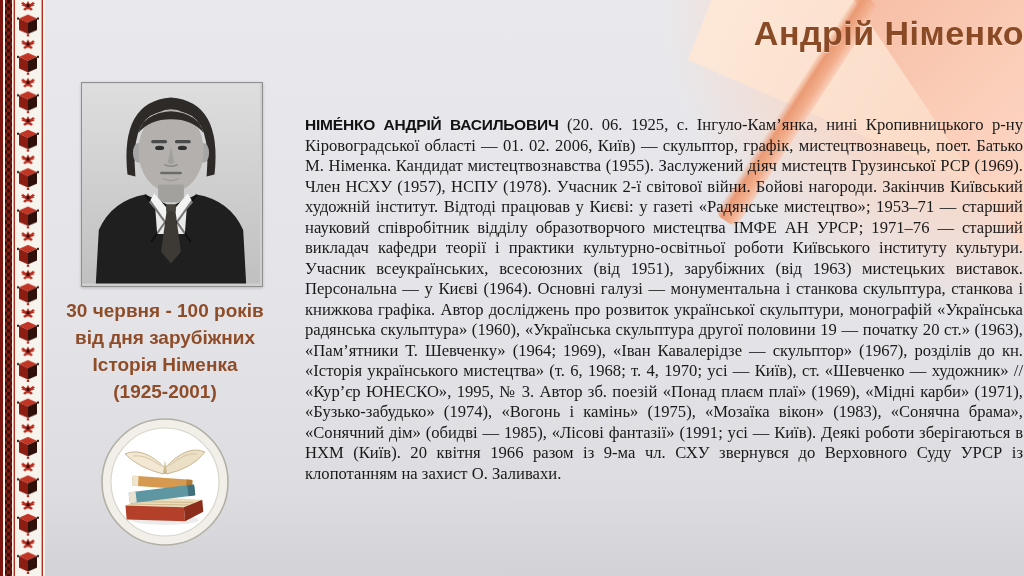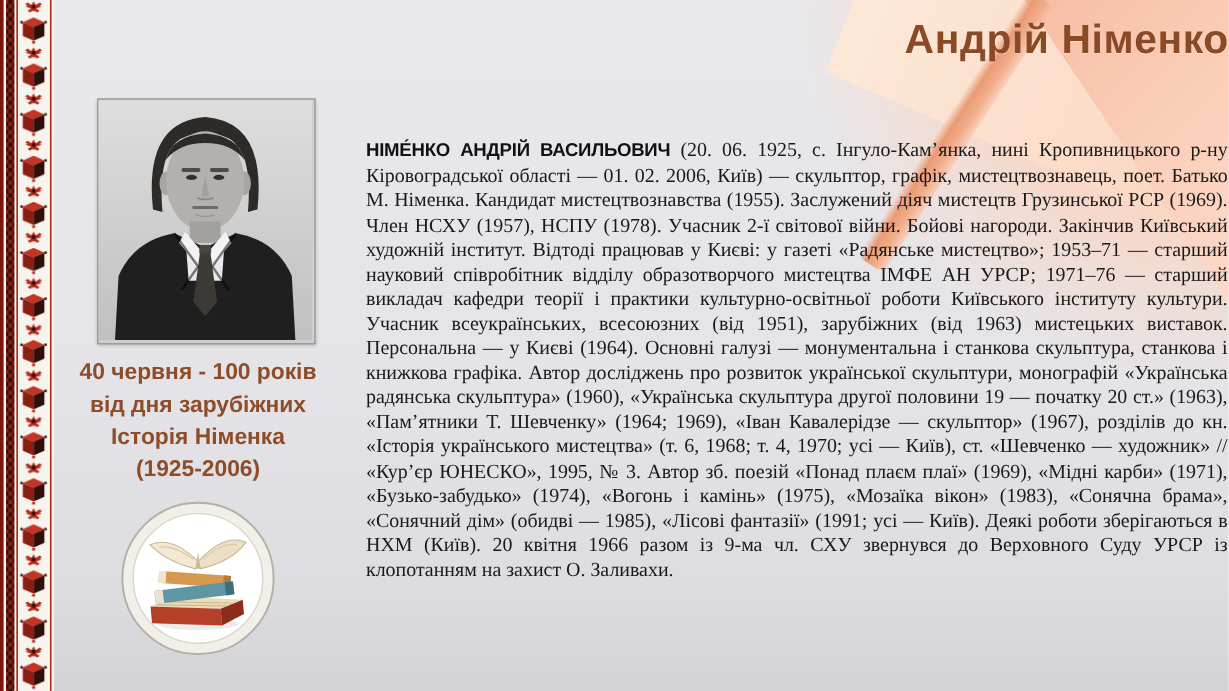--- a/index.html
+++ b/index.html
@@ -132,24 +132,24 @@
 
       <rect x="85" y="122" width="10" height="8" rx="2" fill="#4a463f"></rect>
       <polygon points="85.5,129 94.5,129 100,170 90,182 80,170" fill="#3d3a36"></polygon>
 
       <path d="M64,112 L84,140 L70,160" stroke="#000000" stroke-width="2" fill="none" opacity="0.5"></path>
       <path d="M116,112 L96,140 L110,160" stroke="#000000" stroke-width="2" fill="none" opacity="0.5"></path>
     </svg>
   </div>
 
   <div class="caption">
-    <div>40 червня - 100 років</div>
+    <div>30 червня - 100 років</div>
     <div>від дня зарубіжних</div>
     <div>Історія Німенка</div>
-    <div>(1925-2006)</div>
+    <div>(1925-2001)</div>
   </div>
 
   <div class="badge">
     <svg width="132" height="132" viewBox="0 0 132 132" aria-hidden="true">
       <circle cx="66" cy="66" r="63" fill="#f1efe8" stroke="#b2b0a6" stroke-width="1.6"></circle>
       <circle cx="66" cy="66" r="54" fill="#ffffff" stroke="#d8d6cc" stroke-width="1.2"></circle>
       <ellipse cx="66" cy="104" rx="34" ry="5" fill="rgba(0,0,0,0.08)"></ellipse>
 
       <g transform="rotate(-5 66 94)">
         <polygon points="27,86 46,79 104,87 85,93" fill="#ecdcba"></polygon>

